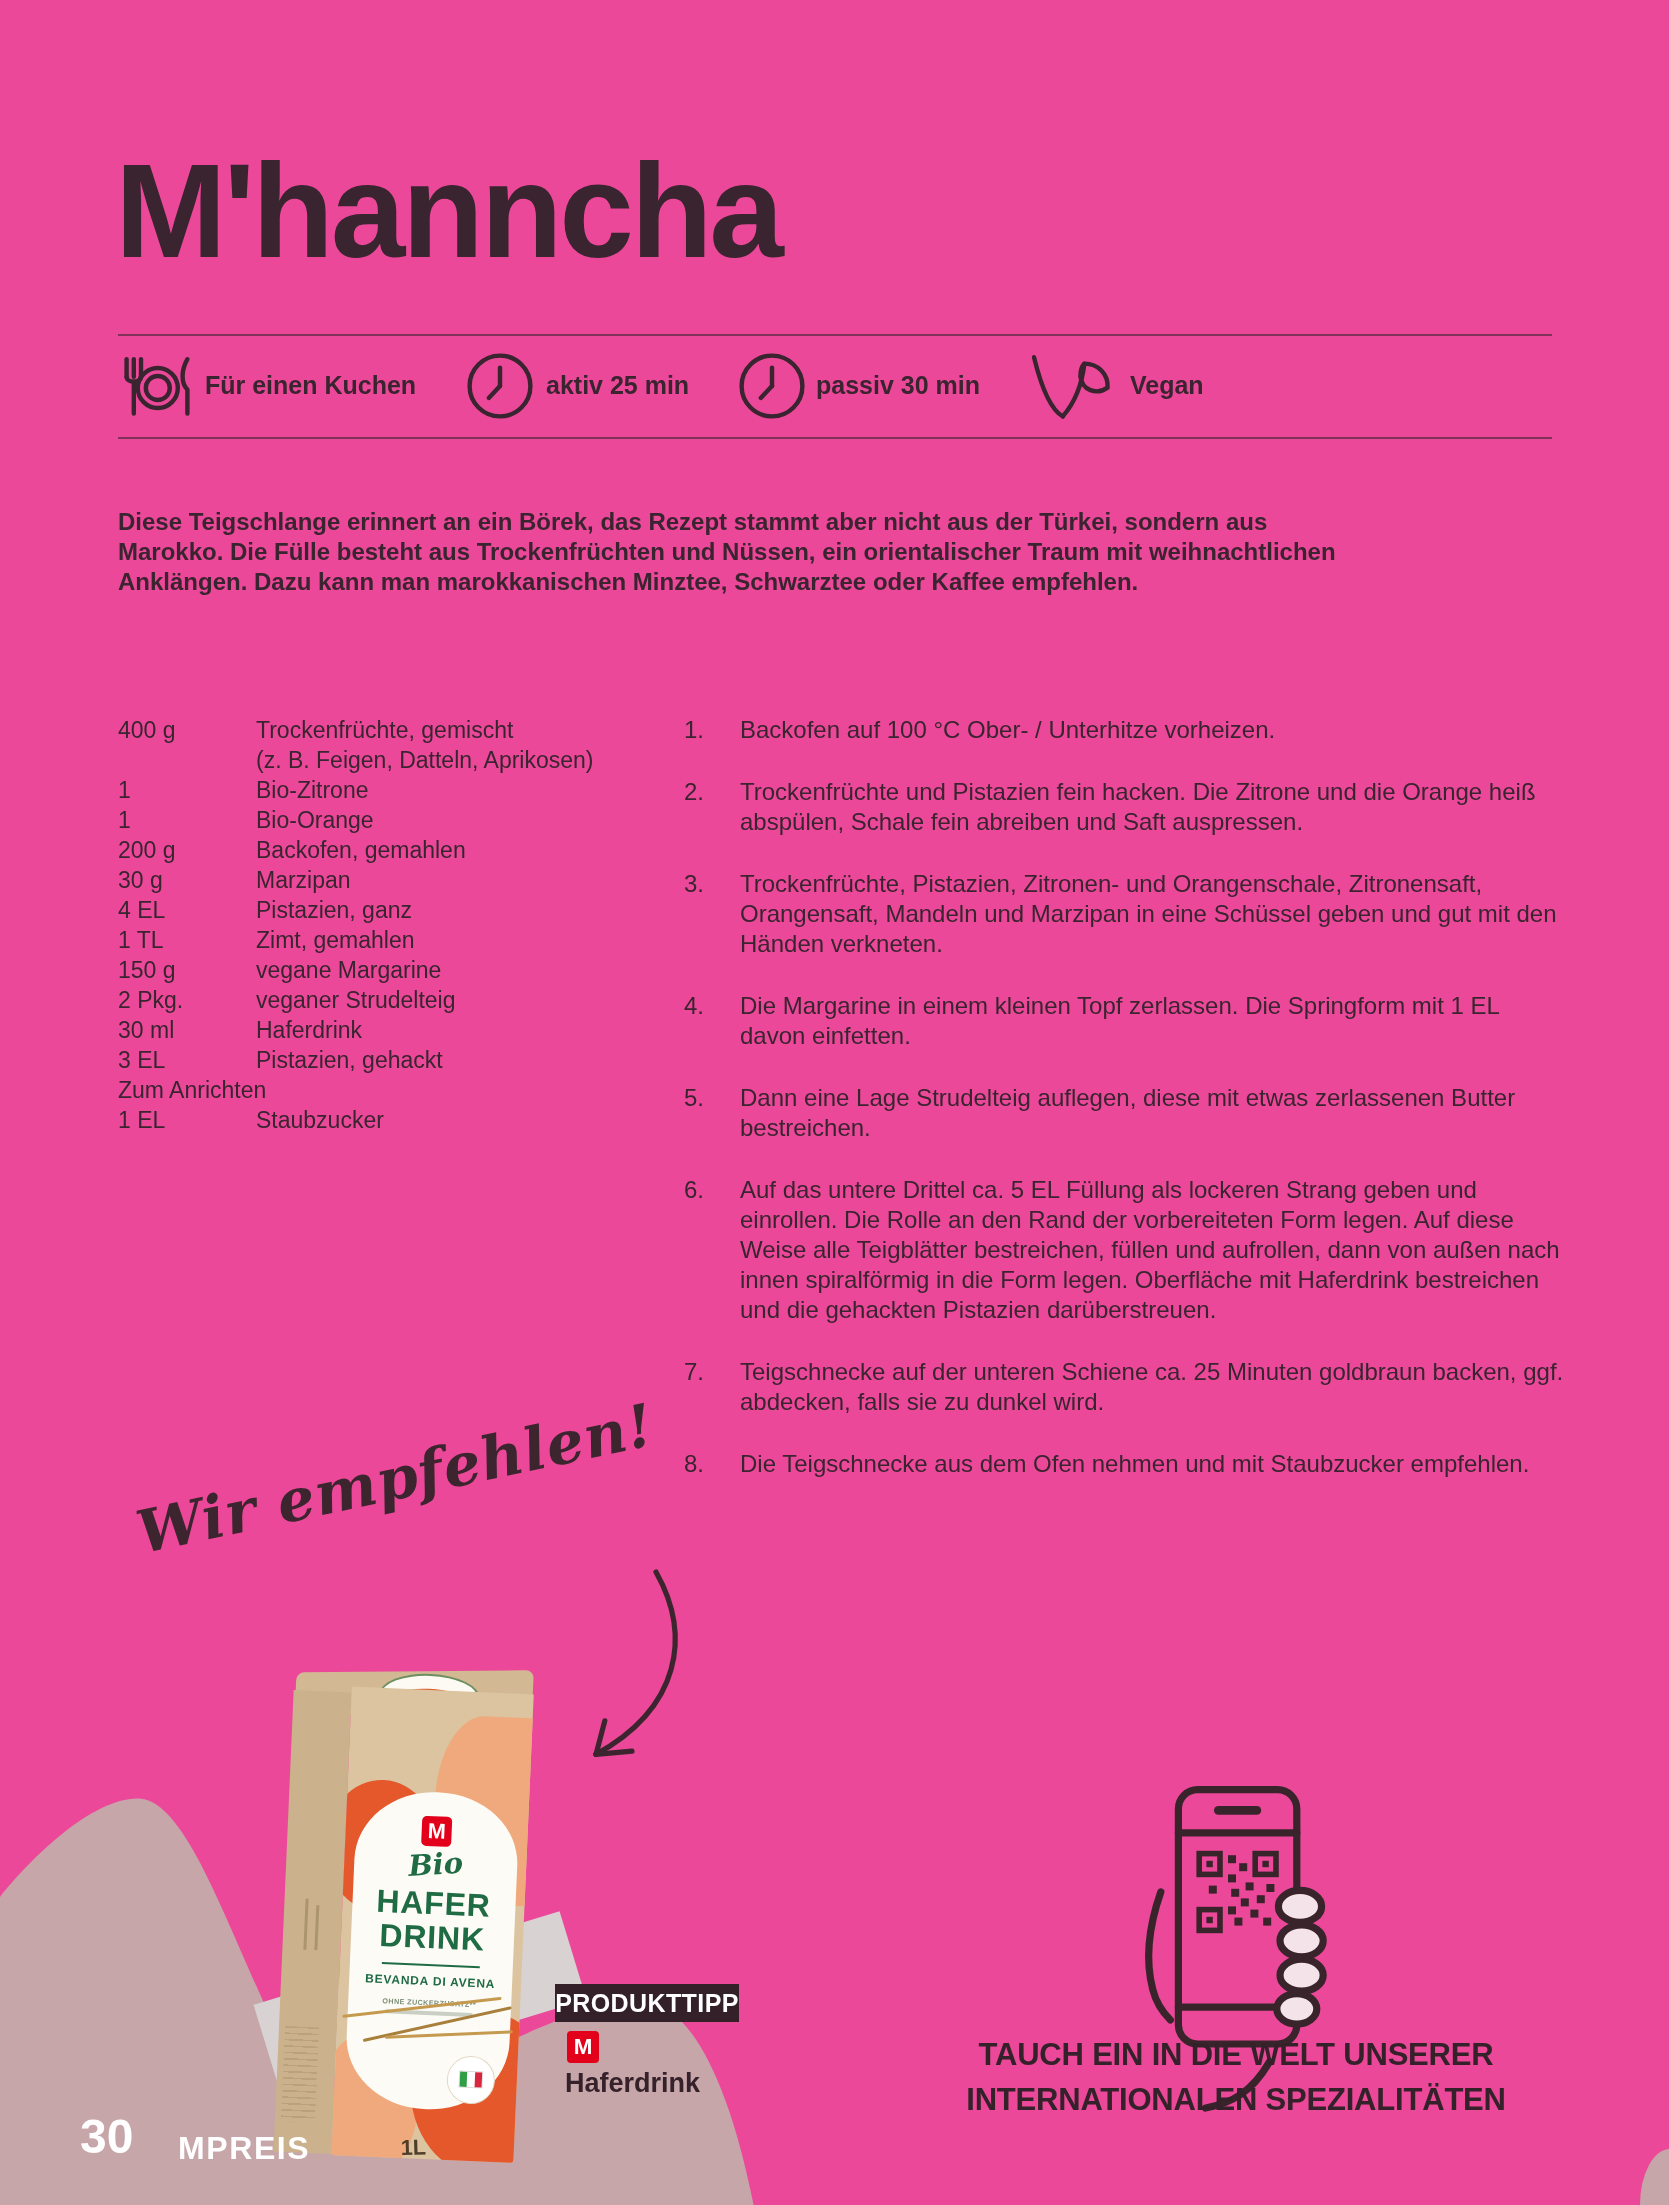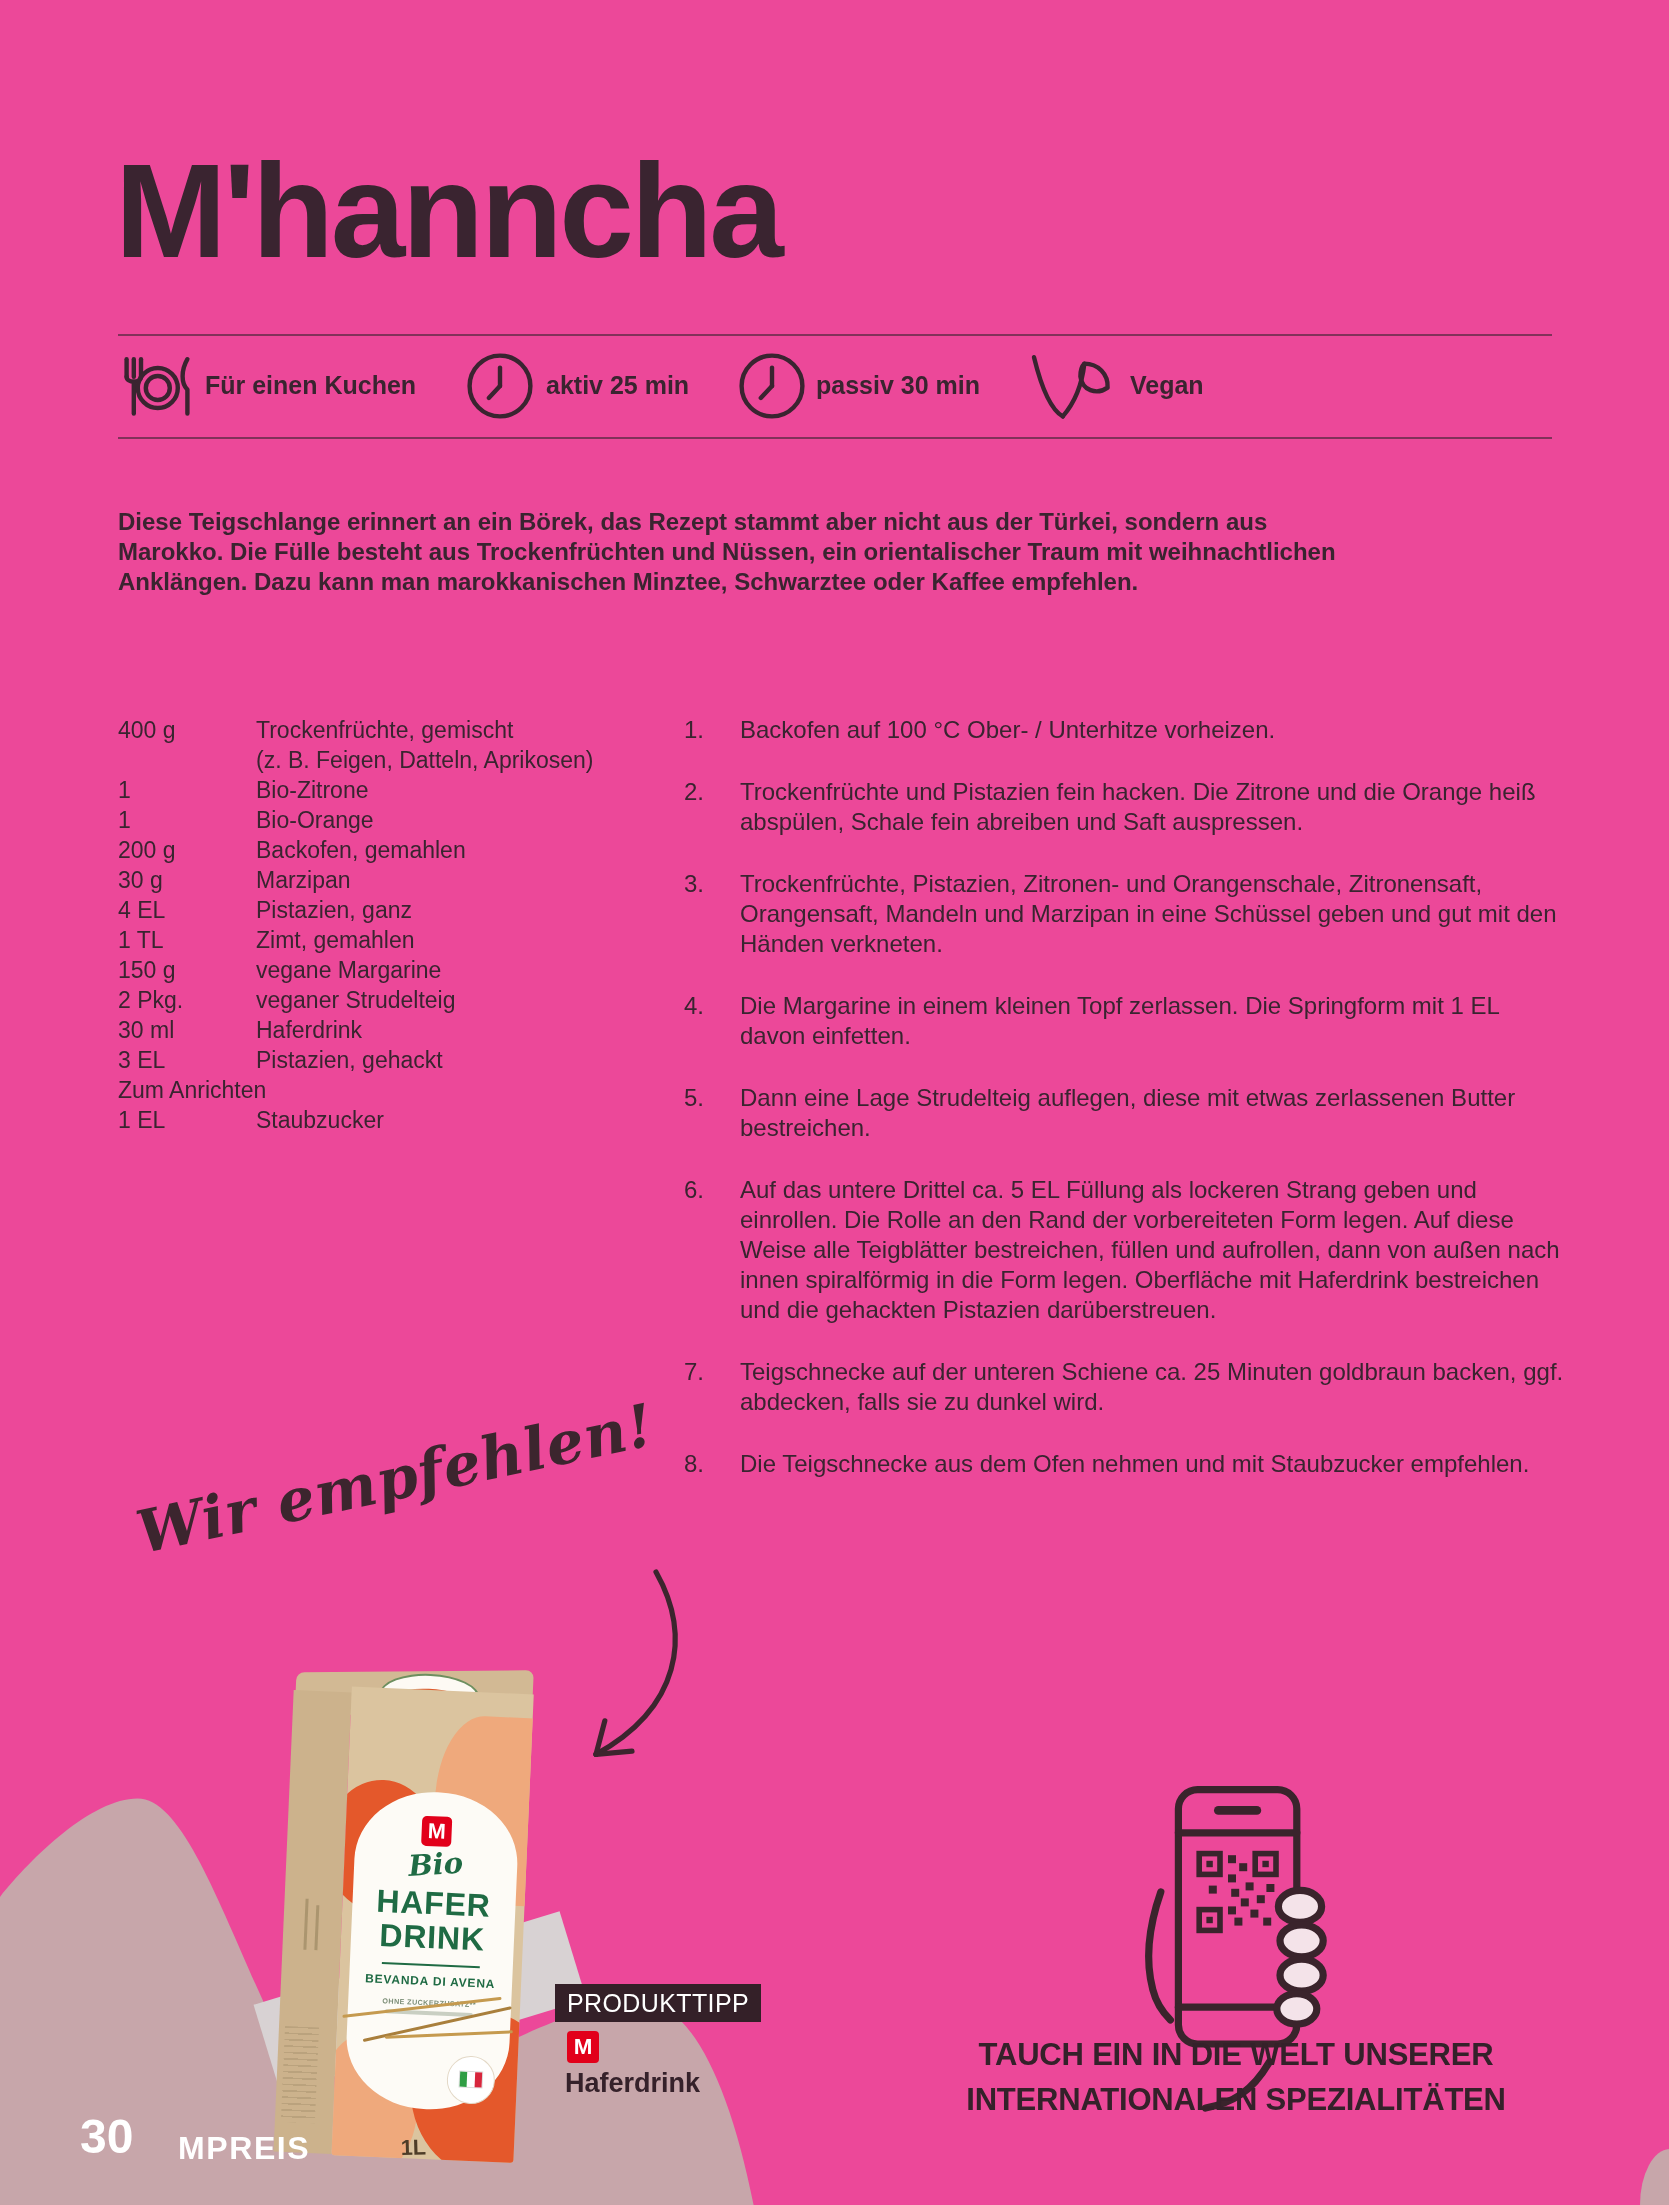--- a/index.html
+++ b/index.html
@@ -83,22 +83,22 @@
   .wheat3{left:48px;top:342px;width:128px;transform:rotate(-5deg);}
   .badge-italy{position:absolute;left:112px;top:364px;width:46px;height:46px;background:#fff;border:0.8px solid #e3d8c6;
     border-radius:50%;display:flex;align-items:center;justify-content:center;}
   .flag{width:21.6px;height:14.4px;display:flex;border:0.8px solid #ddd;}
   .flag span{flex:1;}
   .flag .g{background:#2f9e44;}
   .flag .r{background:#d7263d;}
   .volume{position:absolute;left:69px;top:445px;color:#4e3d28;font-weight:700;font-size:21.6px;transform:rotate(-4deg);}
 
   
-  .tip-box{left:555px;top:1984px;width:206px;height:38px;background:#342028;color:#fff;
-    font-size:25px;font-weight:400;letter-spacing:0.4px;text-align:center;line-height:38px;}
+  .tip-box{left:555px;top:1984px;width:184px;height:38px;background:#342028;color:#fff;
+    font-size:25px;font-weight:700;letter-spacing:0.4px;text-align:center;line-height:38px;}
   .m-logo-tip{left:567px;top:2031px;width:32px;height:32px;background:#e2001a;border-radius:4px;
     color:#fff;font-weight:700;font-size:22.4px;line-height:32px;text-align:center;}
   .tip-name{left:565px;top:2068px;font-size:27px;font-weight:700;color:#35212a;}
 
   
   .promo{left:892px;top:2032px;width:688px;text-align:center;font-size:31px;font-weight:700;
     line-height:45px;color:#35212a;letter-spacing:-0.2px;}
 
   
   .page-num{left:80px;top:2109px;font-size:48px;font-weight:700;color:#fff;z-index:6;}

